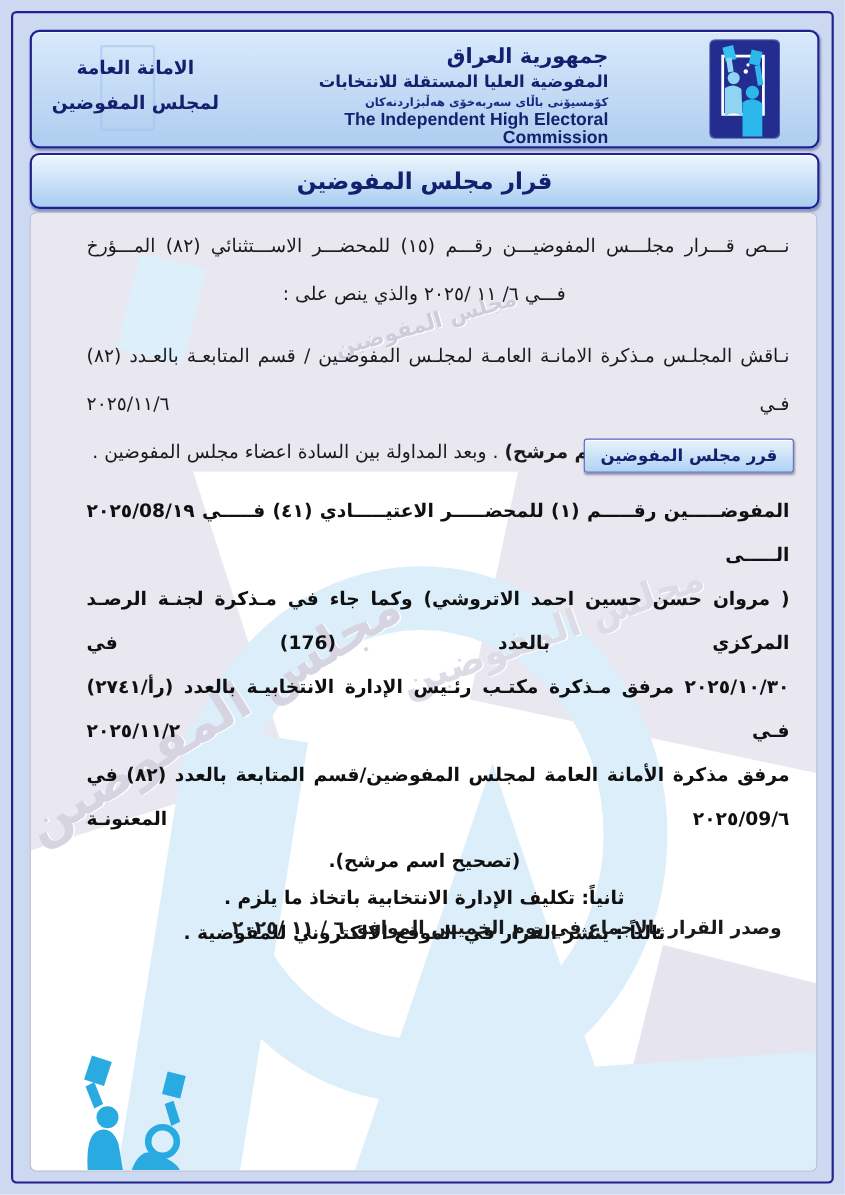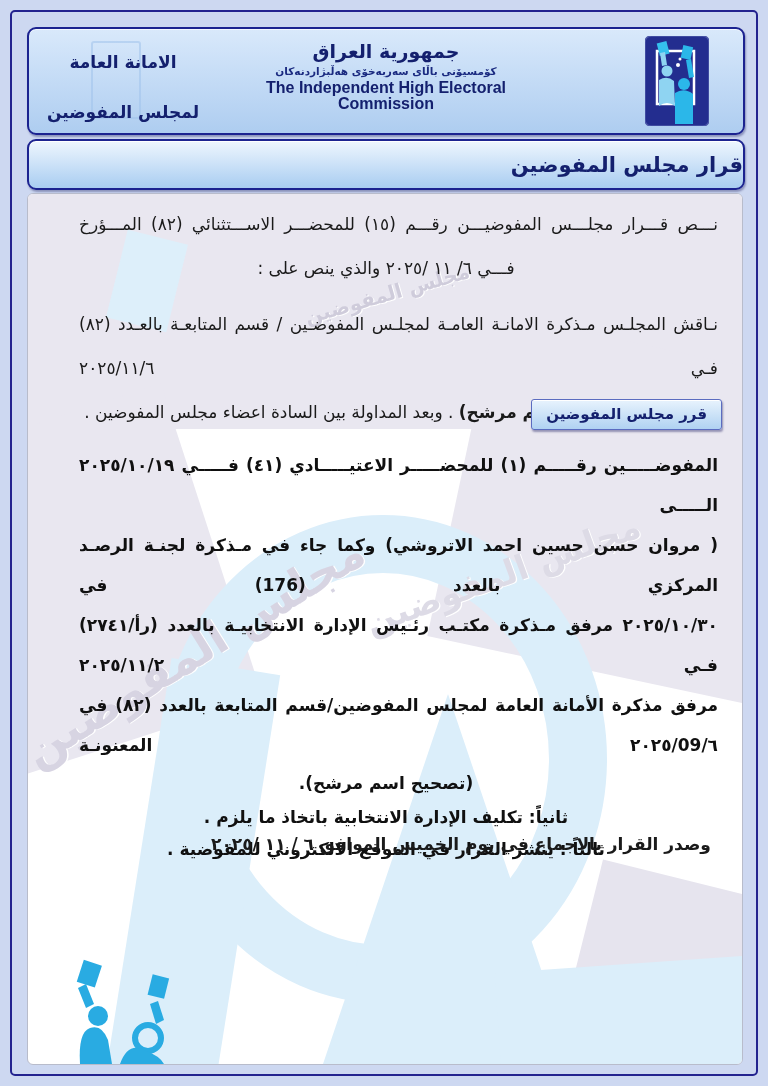--- a/index.html
+++ b/index.html
@@ -14,37 +14,37 @@
     border:2px solid #23238f;border-radius:5px;background:#cdd8f1;
   }
   
   .header-box{
     position:absolute;left:27px;top:27px;width:714px;height:104px;
     border:2px solid #1c2390;border-radius:9px;
     background:linear-gradient(#d9e9fb,#aecdf0);
     box-shadow:inset 0 1px 0 #f2f8ff, 1px 2px 2px rgba(20,20,90,.35);
   }
   .hdr-logo{position:absolute;right:34px;top:7px;width:64px;height:90px;}
-  .hdr-center{position:absolute;left:190px;right:190px;top:10px;text-align:center;color:#14206e;}
+  .hdr-center{position:absolute;left:190px;right:190px;top:10px;text-align:right;color:#14206e;}
   .hdr-center .l1{font-size:19px;font-weight:bold;line-height:24px;}
   .hdr-center .l2{font-size:15px;font-weight:bold;line-height:22px;}
   .hdr-center .l3{font-size:10.5px;font-weight:bold;line-height:17px;color:#1a2a80;}
   .hdr-center .l4{font-size:16px;font-weight:bold;line-height:16px;font-family:"Liberation Sans",sans-serif;}
   .hdr-right{position:absolute;left:4px;top:18px;width:180px;text-align:center;color:#14206e;}
   .hdr-right .s1{font-size:17px;font-weight:bold;line-height:30px;}
-  .hdr-right .s2{font-size:17px;font-weight:bold;line-height:30px;margin-top:20px;}
+  .hdr-right .s2{font-size:17px;font-weight:bold;line-height:30px;margin-top:2px;}
   .hdr-ghost{position:absolute;left:62px;top:12px;width:46px;height:74px;
     border:2px solid rgba(160,195,235,.55);border-radius:3px;}
   
   .title-bar{
     position:absolute;left:27px;top:139px;width:714px;height:47px;
     border:2px solid #1c2390;border-radius:9px;
     background:linear-gradient(#eef6fe,#a9cdf1);
     box-shadow:inset 0 1px 0 #fff, 1px 2px 2px rgba(20,20,90,.35);
-    display:flex;align-items:center;
+    display:flex;align-items:center;justify-content:center;
     font-size:21px;font-weight:bold;color:#14206e;
   }
   
   .content-box{
     position:absolute;left:27px;top:193px;width:714px;height:870px;
     background:#ffffff;border:1px solid #b8bccb;border-radius:6px;
     overflow:hidden;
   }
   .wm{position:absolute;z-index:0;}
   .wm-text{
@@ -92,20 +92,21 @@
       <path d="M17 30 L15 17 L20 16 L22 29 Z" fill="#8fd4f2"></path>
       <circle cx="33" cy="29" r="2" fill="#ffffff"></circle>
       <circle cx="35" cy="23" r="1.5" fill="#ffffff"></circle>
       <circle cx="39" cy="48" r="6" fill="#2bb7e9"></circle>
       <path d="M30 57 Q39 51 48 58 L48 88 L30 88 Z" fill="#2bb7e9"></path>
       <path d="M44 42 L41 24 L46 23 L49 41 Z" fill="#2bb7e9"></path>
     </svg>
   </div>
   <div class="hdr-center">
     <div class="l1">جمهورية العراق</div>
+    <div class="l2">المفوضية العليا المستقلة للانتخابات</div>
     <div class="l3">كۆمسیۆنی باڵای سەربەخۆی هەڵبژاردنەکان</div>
     <div class="l4">The Independent High Electoral Commission</div>
   </div>
   <div class="hdr-ghost"></div>
   <div class="hdr-right">
     <div class="s1">الامانة العامة</div>
     <div class="s2">لمجلس المفوضين</div>
   </div>
 </div>
 
@@ -150,21 +151,21 @@
     </div>
 
     <div class="blk para2">
       <div class="jline">نـاقش المجلـس مـذكرة الامانـة العامـة لمجلـس المفوضـين / قسم المتابعـة بالعـدد (٨٢) فـي ٢٠٢٥/١١/٦</div>
       <div class="rline"><span>المعنونة </span><span class="b">(تصحيح اسم مرشح)</span><span> . وبعد المداولة بين السادة اعضاء مجلس المفوضين .</span></div>
     </div>
 
     <div class="badge">قرر مجلس المفوضين</div>
 
     <div class="blk decision">
-      <div class="dl jline">المفوضـــــين رقـــــم (١) للمحضـــــر الاعتيـــــادي (٤١) فـــــي ٢٠٢٥/١٠/١٩ الـــــى</div>
+      <div class="dl jline">المفوضـــــين رقـــــم (١) للمحضـــــر الاعتيـــــادي (٤١) فـــــي ٢٠٢٥/08/١٩ الـــــى</div>
       <div class="dl jline">( مروان حسن حسين احمد الاتروشي) وكما جاء في مـذكرة لجنـة الرصـد المركزي بالعدد (176) في</div>
       <div class="dl jline">٢٠٢٥/١٠/٣٠ مرفق مـذكرة مكتـب رئـيس الإدارة الانتخابيـة بالعدد (رأ/٢٧٤١) فـي ٢٠٢٥/١١/٢</div>
       <div class="dl jline">مرفق مذكرة الأمانة العامة لمجلس المفوضين/قسم المتابعة بالعدد (٨٢) في ٢٠٢٥/09/٦ المعنونـة</div>
       <div class="dl6 rline">(تصحيح اسم مرشح).</div>
       <div class="it rline">ثانياً: تكليف الإدارة الانتخابية باتخاذ ما يلزم .</div>
       <div class="it rline">ثالثاً : ينشر القرار في الموقع الالكتروني للمفوضية .</div>
     </div>
 
     <div class="blk closing">وصدر القرار بالاجماع في يوم الخميس الموافق  ٦ / ١١ /٢٠٢٥</div>
 

